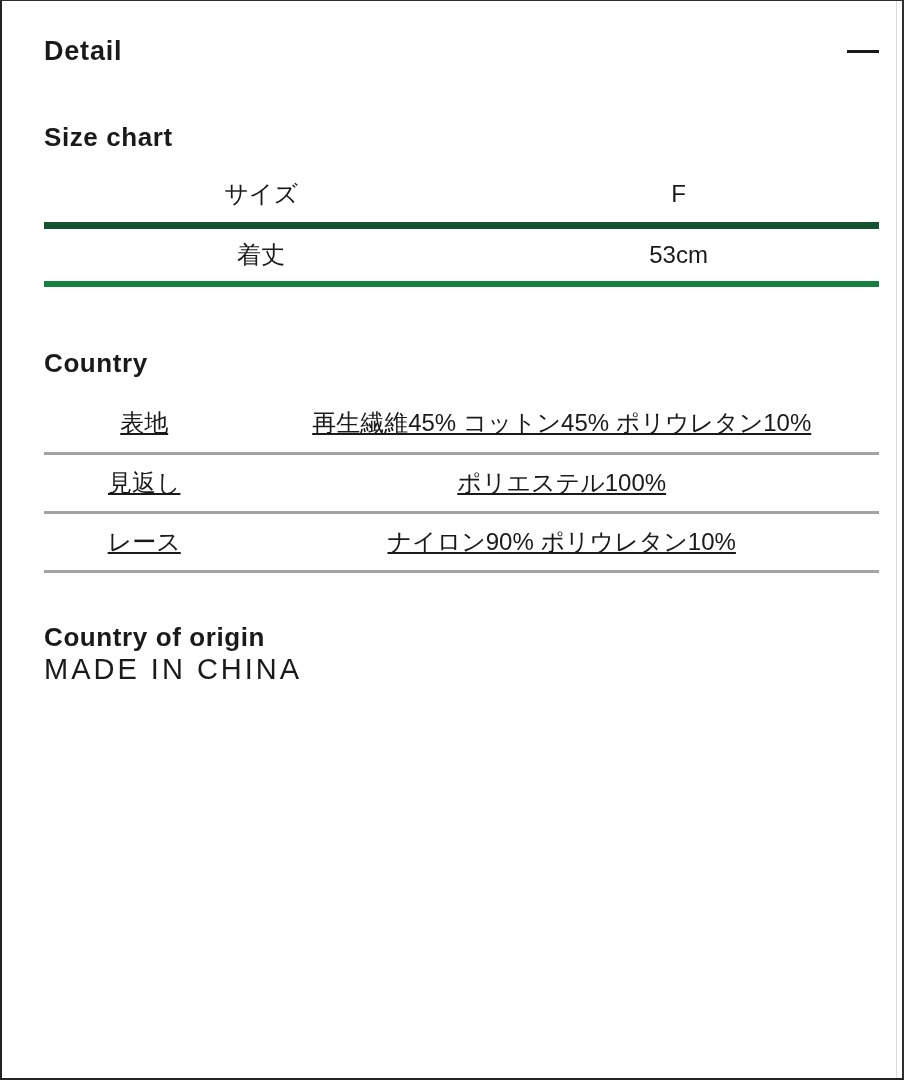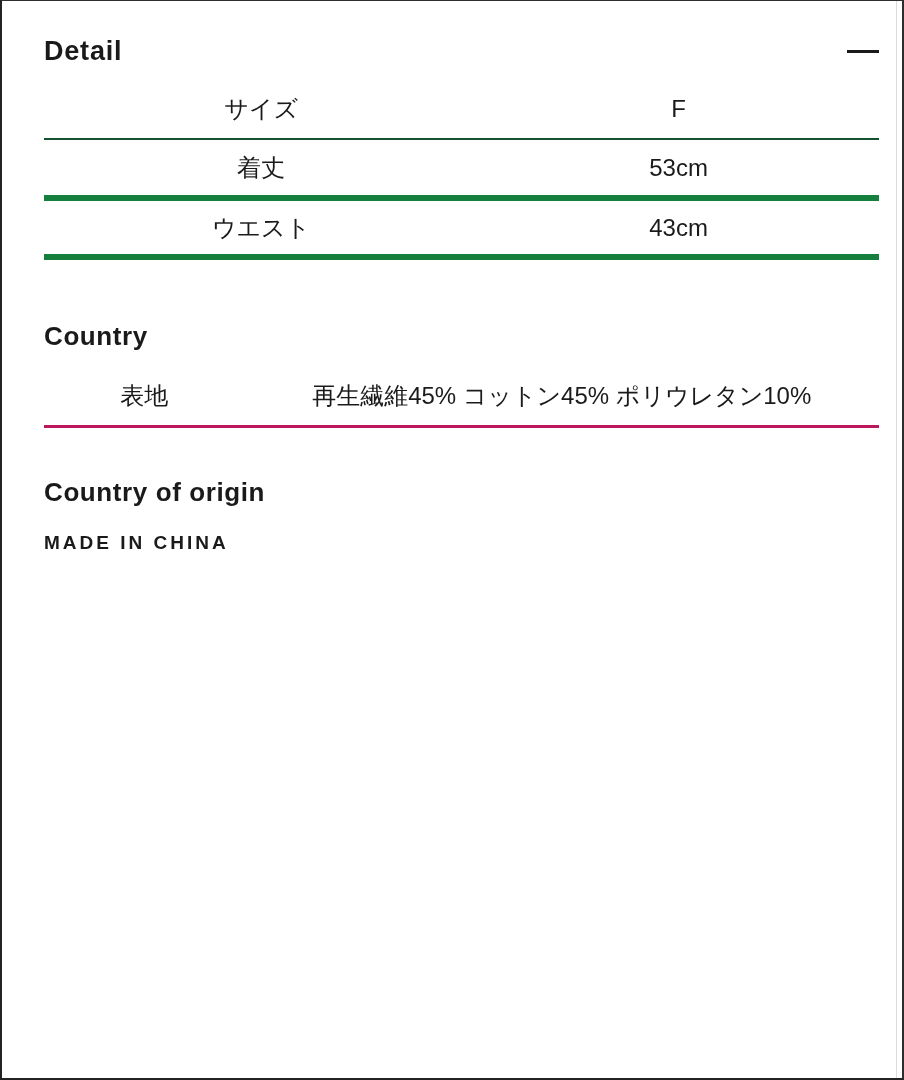--- a/index.html
+++ b/index.html
@@ -54,71 +54,75 @@
   .mat-table  { margin-top: 15px; }
   th, td {
     height: 59px;
     text-align: center;
     vertical-align: middle;
     font-size: 24px;
     font-weight: 400;
     white-space: nowrap;
     overflow: hidden;
   }
-  .size-table thead tr { border-bottom: 2px solid #14532d; }
+  .size-table thead tr { border-bottom: 7px solid #14532d; }
   .size-table tbody tr { border-bottom: 6px solid #15803d; }
-  .mat-table  tbody tr { border-bottom: 3px solid #be185d; }
+  .mat-table  tbody tr { border-bottom: 3px solid #a3a3a3; text-decoration: underline; }
   .size-table .col-label { width: 52%; }
   .size-table .col-value { width: 48%; }
   .mat-table  .col-label { width: 24%; }
   .mat-table  .col-value { width: 76%; }
   .origin-value {
-    margin-top: 19px;
-    font-size: 19px; font-weight: 700; letter-spacing: 3px;
+    font-size: 29px; font-weight: 400; letter-spacing: 3px;
     line-height: 32px;
   }
 </style>
 </head>
 <body>
 
 <div class="page">
 
   <div class="detail-header">
     <span class="h1">Detail</span>
     <span class="minus-bar"></span>
   </div>
 
+  <div class="h2 size">Size chart</div>
 
   <table class="size-table">
     <thead>
       <tr>
         <th class="col-label">サイズ</th>
         <th class="col-value">F</th>
       </tr>
     </thead>
     <tbody>
       <tr>
         <td class="col-label">着丈</td>
         <td class="col-value">53cm</td>
       </tr>
-      <tr>
-        <td class="col-label">ウエスト</td>
-        <td class="col-value">43cm</td>
-      </tr>
     </tbody>
   </table>
 
   <div class="h2 mat">Country</div>
 
   <table class="mat-table">
     <tbody>
       <tr>
         <td class="col-label">表地</td>
         <td class="col-value">再生繊維45% コットン45% ポリウレタン10%</td>
       </tr>
+      <tr>
+        <td class="col-label">見返し</td>
+        <td class="col-value">ポリエステル100%</td>
+      </tr>
+      <tr>
+        <td class="col-label">レース</td>
+        <td class="col-value">ナイロン90% ポリウレタン10%</td>
+      </tr>
     </tbody>
   </table>
 
   <div class="h2 origin">Country of origin</div>
   <div class="origin-value">MADE IN CHINA</div>
 
   <div class="scroll-track"></div>
 </div>
 
 </body></html>

